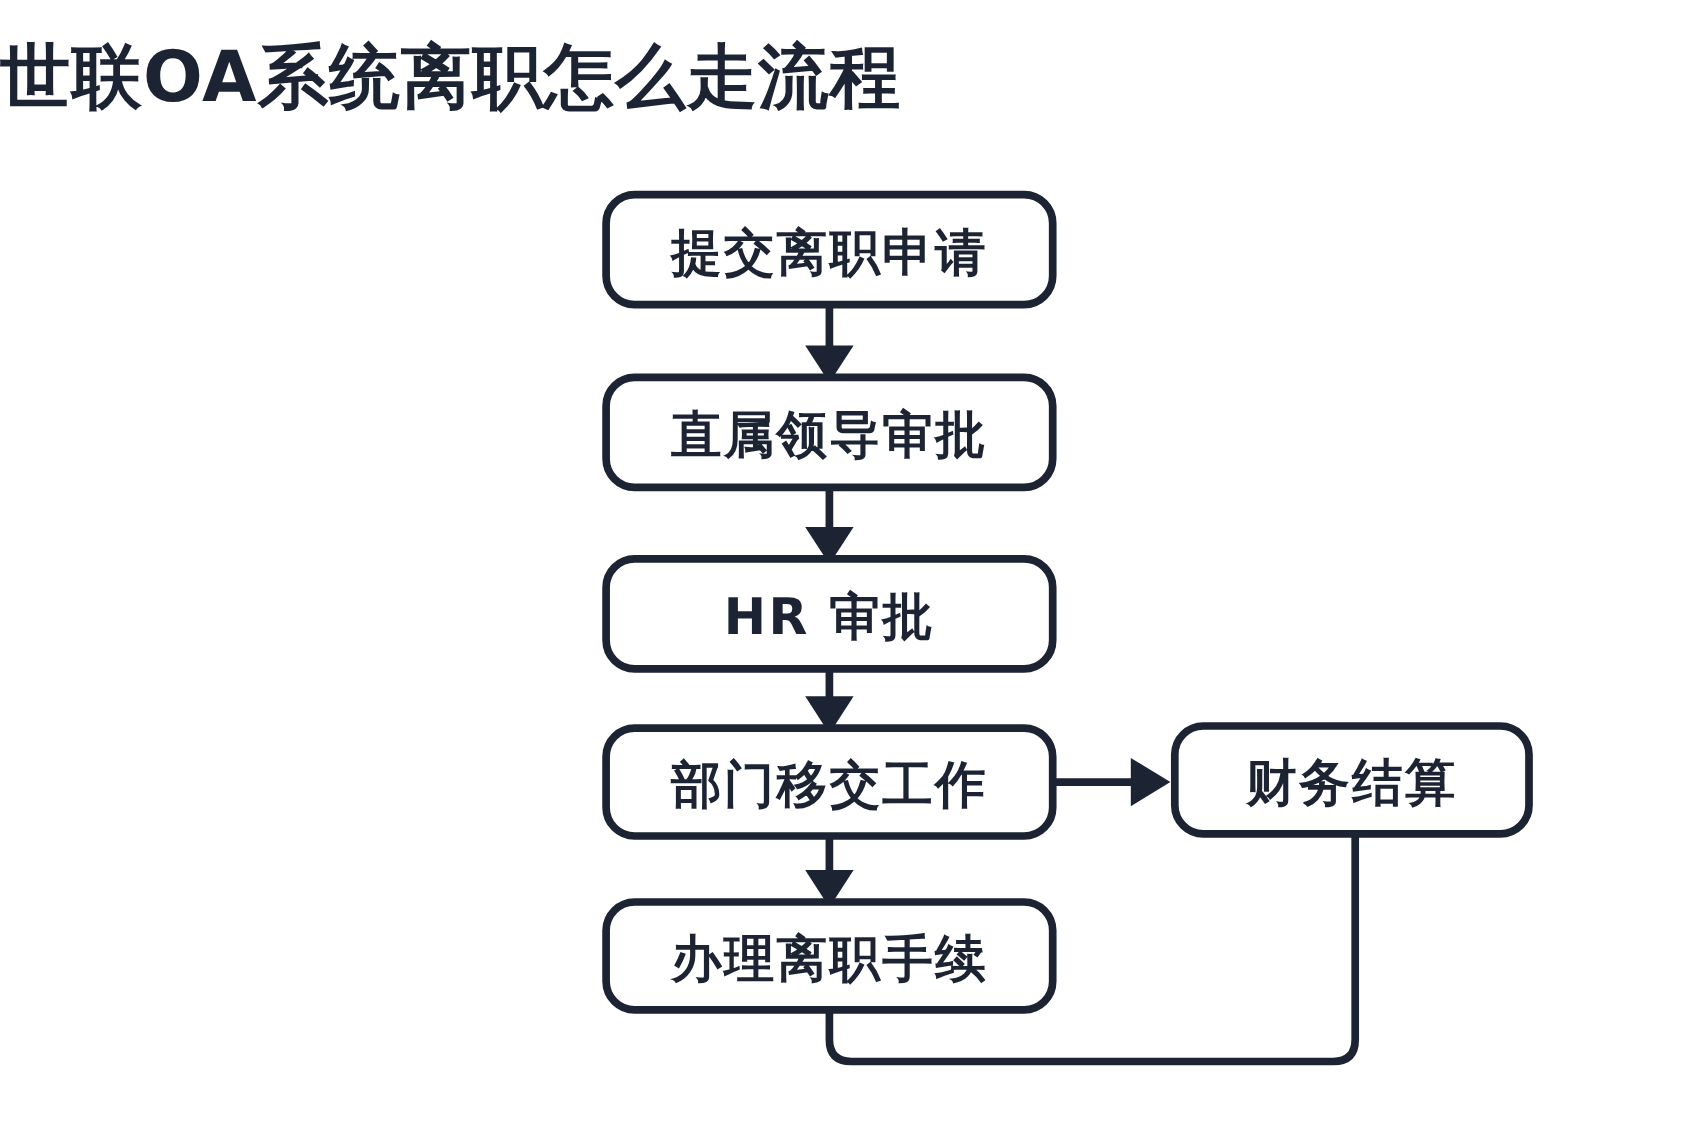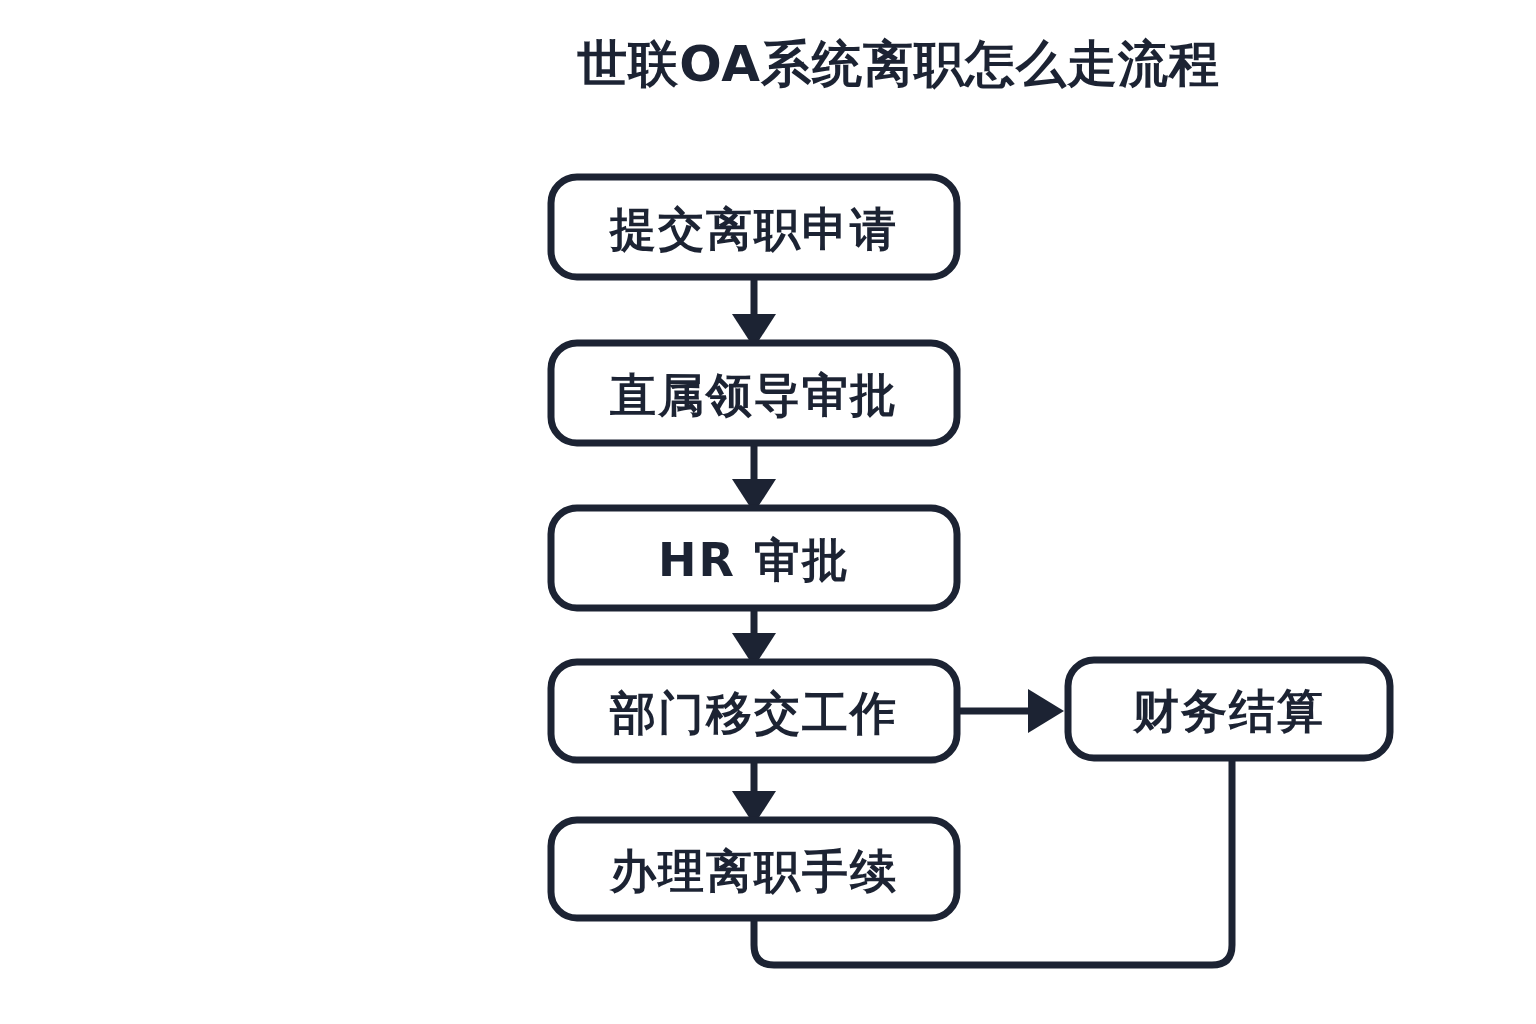--- a/index.html
+++ b/index.html
@@ -18,22 +18,22 @@
     position: relative;
     width: 1536px;
     height: 1024px;
     background: #ffffff;
   }
   #chart-title {
     position: absolute;
     left: 0;
     top: 38px;
     width: 1220px;
-    text-align: right;
-    font-size: 50px;
+    text-align: left;
+    font-size: 64px;
     font-weight: 700;
     letter-spacing: 1px;
     color: #1c2333;
     line-height: 1.05;
     white-space: nowrap;
     font-family: "DejaVu Sans", "Liberation Sans", sans-serif;
   }
   #flow-svg {
     position: absolute;
     left: 0;

